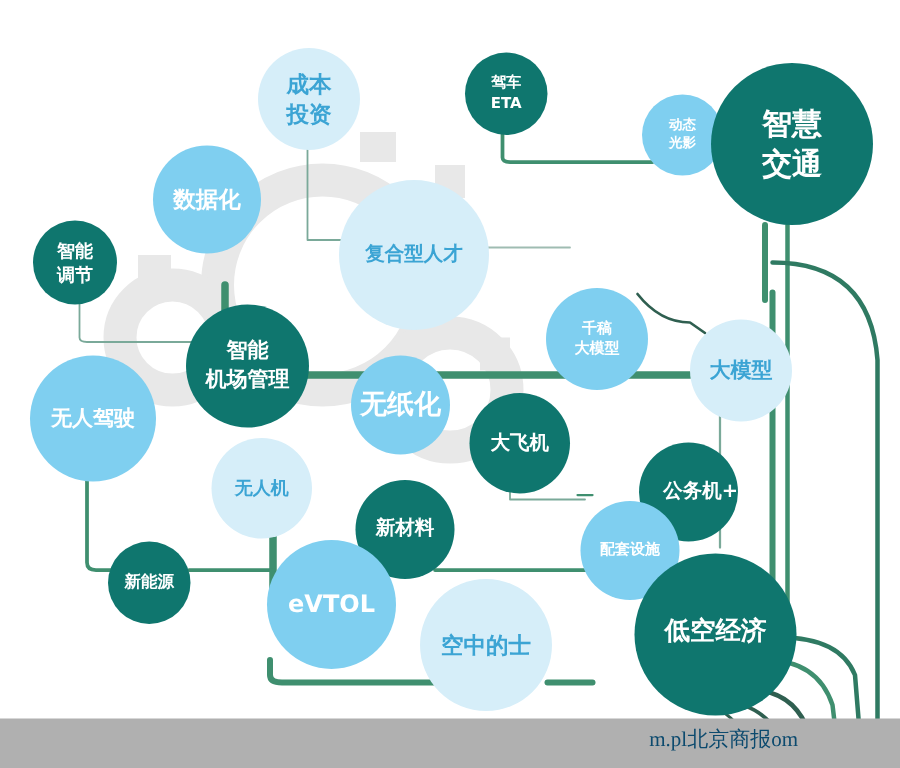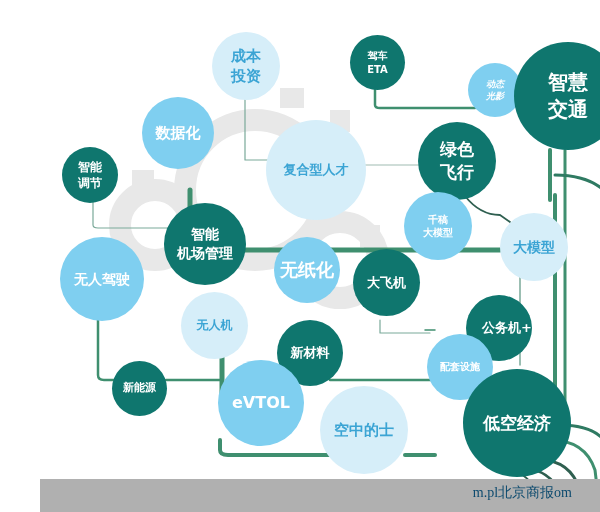--- a/index.html
+++ b/index.html
@@ -1,17 +1,17 @@
 <!DOCTYPE html>
 <html><head>
 <meta charset="utf-8">
 <style>
   html,body{margin:0;padding:0;}
   body{width:600px;height:512px;position:relative;overflow:hidden;background:#ffffff;font-family:"DejaVu Sans",sans-serif;}
-  #stage{position:absolute;left:0;top:0;width:536px;height:512px;margin-left:40px;}
+  #stage{position:absolute;left:0;top:0;width:536px;height:512px;}
   svg.lines{position:absolute;left:0;top:0;}
   .node{position:absolute;border-radius:50%;display:flex;align-items:center;justify-content:center;text-align:center;font-weight:bold;line-height:1.35;white-space:pre-line;box-sizing:border-box;}
   .dark{background:#0f766e;color:#ffffff;}
   .mid{background:#7fcff0;color:#ffffff;}
   .light{background:#d6eef9;color:#3ba4d4;}
   .footer{position:absolute;left:0;top:479px;width:600px;height:33px;background:#b0b0b0;}
   .watermark{position:absolute;right:4px;top:484px;color:#0c4a6e;font-family:Liberation Serif, serif;font-size:14px;letter-spacing:0px;}
 </style>
 </head>
 <body>
@@ -63,42 +63,40 @@
       <path d="M515 175 Q580 175 585 240 L585 512" stroke-width="3" stroke="#2f7a62"></path>
       <path d="M495 470 Q520 478 528 512" stroke-width="2.5" stroke="#2f5f50"></path>
       <path d="M478 472 Q500 485 505 512" stroke-width="2" stroke="#2f5f50"></path>
     </g>
   </svg>
 
   <div class="node light" style="left:172px;top:32px;width:68px;height:68px;font-size:15px;"><span>成本
 投资</span></div>
   <div class="node dark" style="left:310px;top:35px;width:55px;height:55px;font-size:10px;"><span>驾车
 ETA</span></div>
-  <div class="node mid" style="left:428px;top:63px;width:54px;height:54px;font-size:9px;font-style:italic;"><span>动态
+  <div class="node mid" style="left:428px;top:63px;width:54px;height:54px;font-size:9px;"><span>动态
 光影</span></div>
   <div class="node dark" style="left:474px;top:42px;width:108px;height:108px;font-size:20px;"><span>智慧
 交通</span></div>
   <div class="node mid" style="left:102px;top:97px;width:72px;height:72px;font-size:15px;"><span>数据化</span></div>
   <div class="node light" style="left:226px;top:120px;width:100px;height:100px;font-size:13px;"><span>复合型人才</span></div>
-  <div class="node dark" style="left:378px;top:122px;width:78px;height:78px;font-size:17px;"><span>绿色
-飞行</span></div>
   <div class="node dark" style="left:22px;top:147px;width:56px;height:56px;font-size:12px;"><span>智能
 调节</span></div>
   <div class="node mid" style="left:364px;top:192px;width:68px;height:68px;font-size:10px;"><span>千稿
 大模型</span></div>
   <div class="node dark" style="left:124px;top:203px;width:82px;height:82px;font-size:14px;"><span>智能
 机场管理</span></div>
   <div class="node light" style="left:460px;top:213px;width:68px;height:68px;font-size:14px;color:#3ba4d4;"><span>大模型</span></div>
   <div class="node mid" style="left:20px;top:237px;width:84px;height:84px;font-size:14px;"><span>无人驾驶</span></div>
   <div class="node mid" style="left:234px;top:237px;width:66px;height:66px;font-size:18px;"><span>无纸化</span></div>
-  <div class="node dark" style="left:313px;top:249px;width:67px;height:67px;font-size:13px;"><span>大飞机</span></div>
+  <div class="node dark" style="left:313px;top:262px;width:67px;height:67px;font-size:13px;"><span>大飞机</span></div>
   <div class="node light" style="left:141px;top:292px;width:67px;height:67px;font-size:12px;"><span>无人机</span></div>
   <div class="node dark" style="left:426px;top:295px;width:66px;height:66px;font-size:13px;justify-content:flex-end;"><span>公务机+</span></div>
   <div class="node dark" style="left:237px;top:320px;width:66px;height:66px;font-size:13px;"><span>新材料</span></div>
   <div class="node mid" style="left:387px;top:334px;width:66px;height:66px;font-size:10px;"><span>配套设施</span></div>
   <div class="node dark" style="left:72px;top:361px;width:55px;height:55px;font-size:11px;"><span>新能源</span></div>
   <div class="node mid" style="left:178px;top:360px;width:86px;height:86px;font-size:16px;"><span>eVTOL</span></div>
   <div class="node light" style="left:280px;top:386px;width:88px;height:88px;font-size:15px;"><span>空中的士</span></div>
-  <div class="node dark" style="left:423px;top:369px;width:108px;height:108px;font-size:17px;"><span>低空经济</span></div>
+  <div class="node dark" style="left:423px;top:369px;width:108px;height:108px;font-size:17px;font-family:Liberation Mono, monospace;"><span>低空经济</span></div>
 
   <div class="footer"></div>
   <div class="watermark">m.pl北京商报om</div>
 </div>
 
 </body></html>

